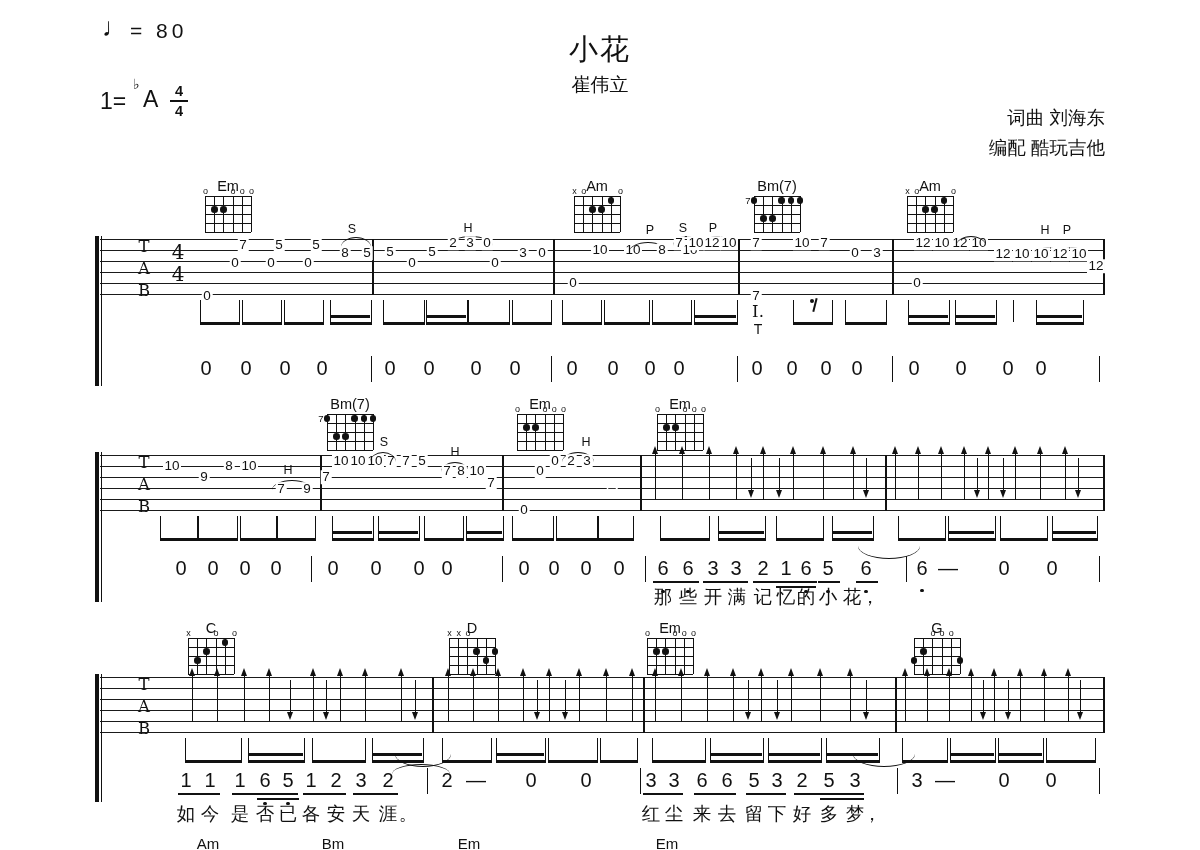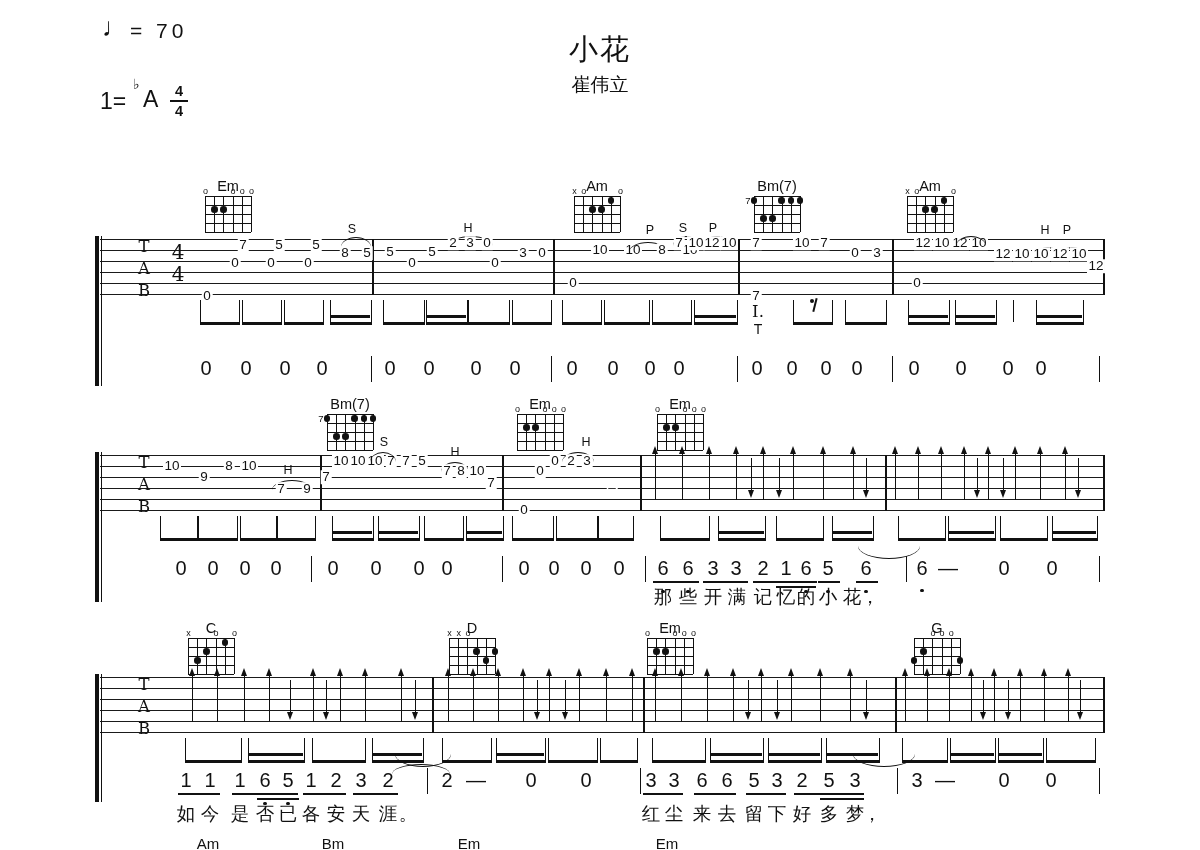--- a/index.html
+++ b/index.html
@@ -16,30 +16,34 @@
   #timesig{left:170px;top:83px;width:18px;text-align:center;font-size:14.5px;font-weight:bold;}
   #timesig .bar{height:1.6px;background:#111;margin:1px 0;}
   #notice{left:100px;top:126px;font-size:19px;}
   #credits{right:95px;top:103px;text-align:right;font-size:18.5px;line-height:30px;}
 </style>
 </head>
 <body>
 
 <div id="page">
   <div class="abs" id="tempo-note">♩</div>
-  <div class="abs" id="tempo-text">=  70</div>
+  <div class="abs" id="tempo-text">=  80</div>
   <div class="abs" id="title">小花</div>
   <div class="abs" id="subtitle">崔伟立</div>
   <div class="abs" id="key-prefix">1=</div>
   <div class="abs" id="key-flat">♭</div>
   <div class="abs" id="key-letter">A</div>
   <div class="abs" id="timesig">
     <div>4</div>
     <div class="bar"></div>
     <div>4</div>
+  </div>
+  <div class="abs" id="credits">
+    <div>词曲 刘海东</div>
+    <div>编配 酷玩吉他</div>
   </div>
   <div id="score" class="abs" style="left:0;top:0;width:1200px;height:850px;">
       <div style="position: absolute; left: 100px; top: 239px; width: 1005px; height: 1px; background: rgb(26, 26, 26);"></div>
       <div style="position: absolute; left: 100px; top: 250px; width: 1005px; height: 1px; background: rgb(26, 26, 26);"></div>
       <div style="position: absolute; left: 100px; top: 261px; width: 1005px; height: 1px; background: rgb(26, 26, 26);"></div>
       <div style="position: absolute; left: 100px; top: 272px; width: 1005px; height: 1px; background: rgb(26, 26, 26);"></div>
       <div style="position: absolute; left: 100px; top: 283px; width: 1005px; height: 1px; background: rgb(26, 26, 26);"></div>
       <div style="position: absolute; left: 100px; top: 294px; width: 1005px; height: 1px; background: rgb(26, 26, 26);"></div>
       <div style="position: absolute; left: 100px; top: 455px; width: 1005px; height: 1px; background: rgb(26, 26, 26);"></div>
       <div style="position: absolute; left: 100px; top: 466px; width: 1005px; height: 1px; background: rgb(26, 26, 26);"></div>

